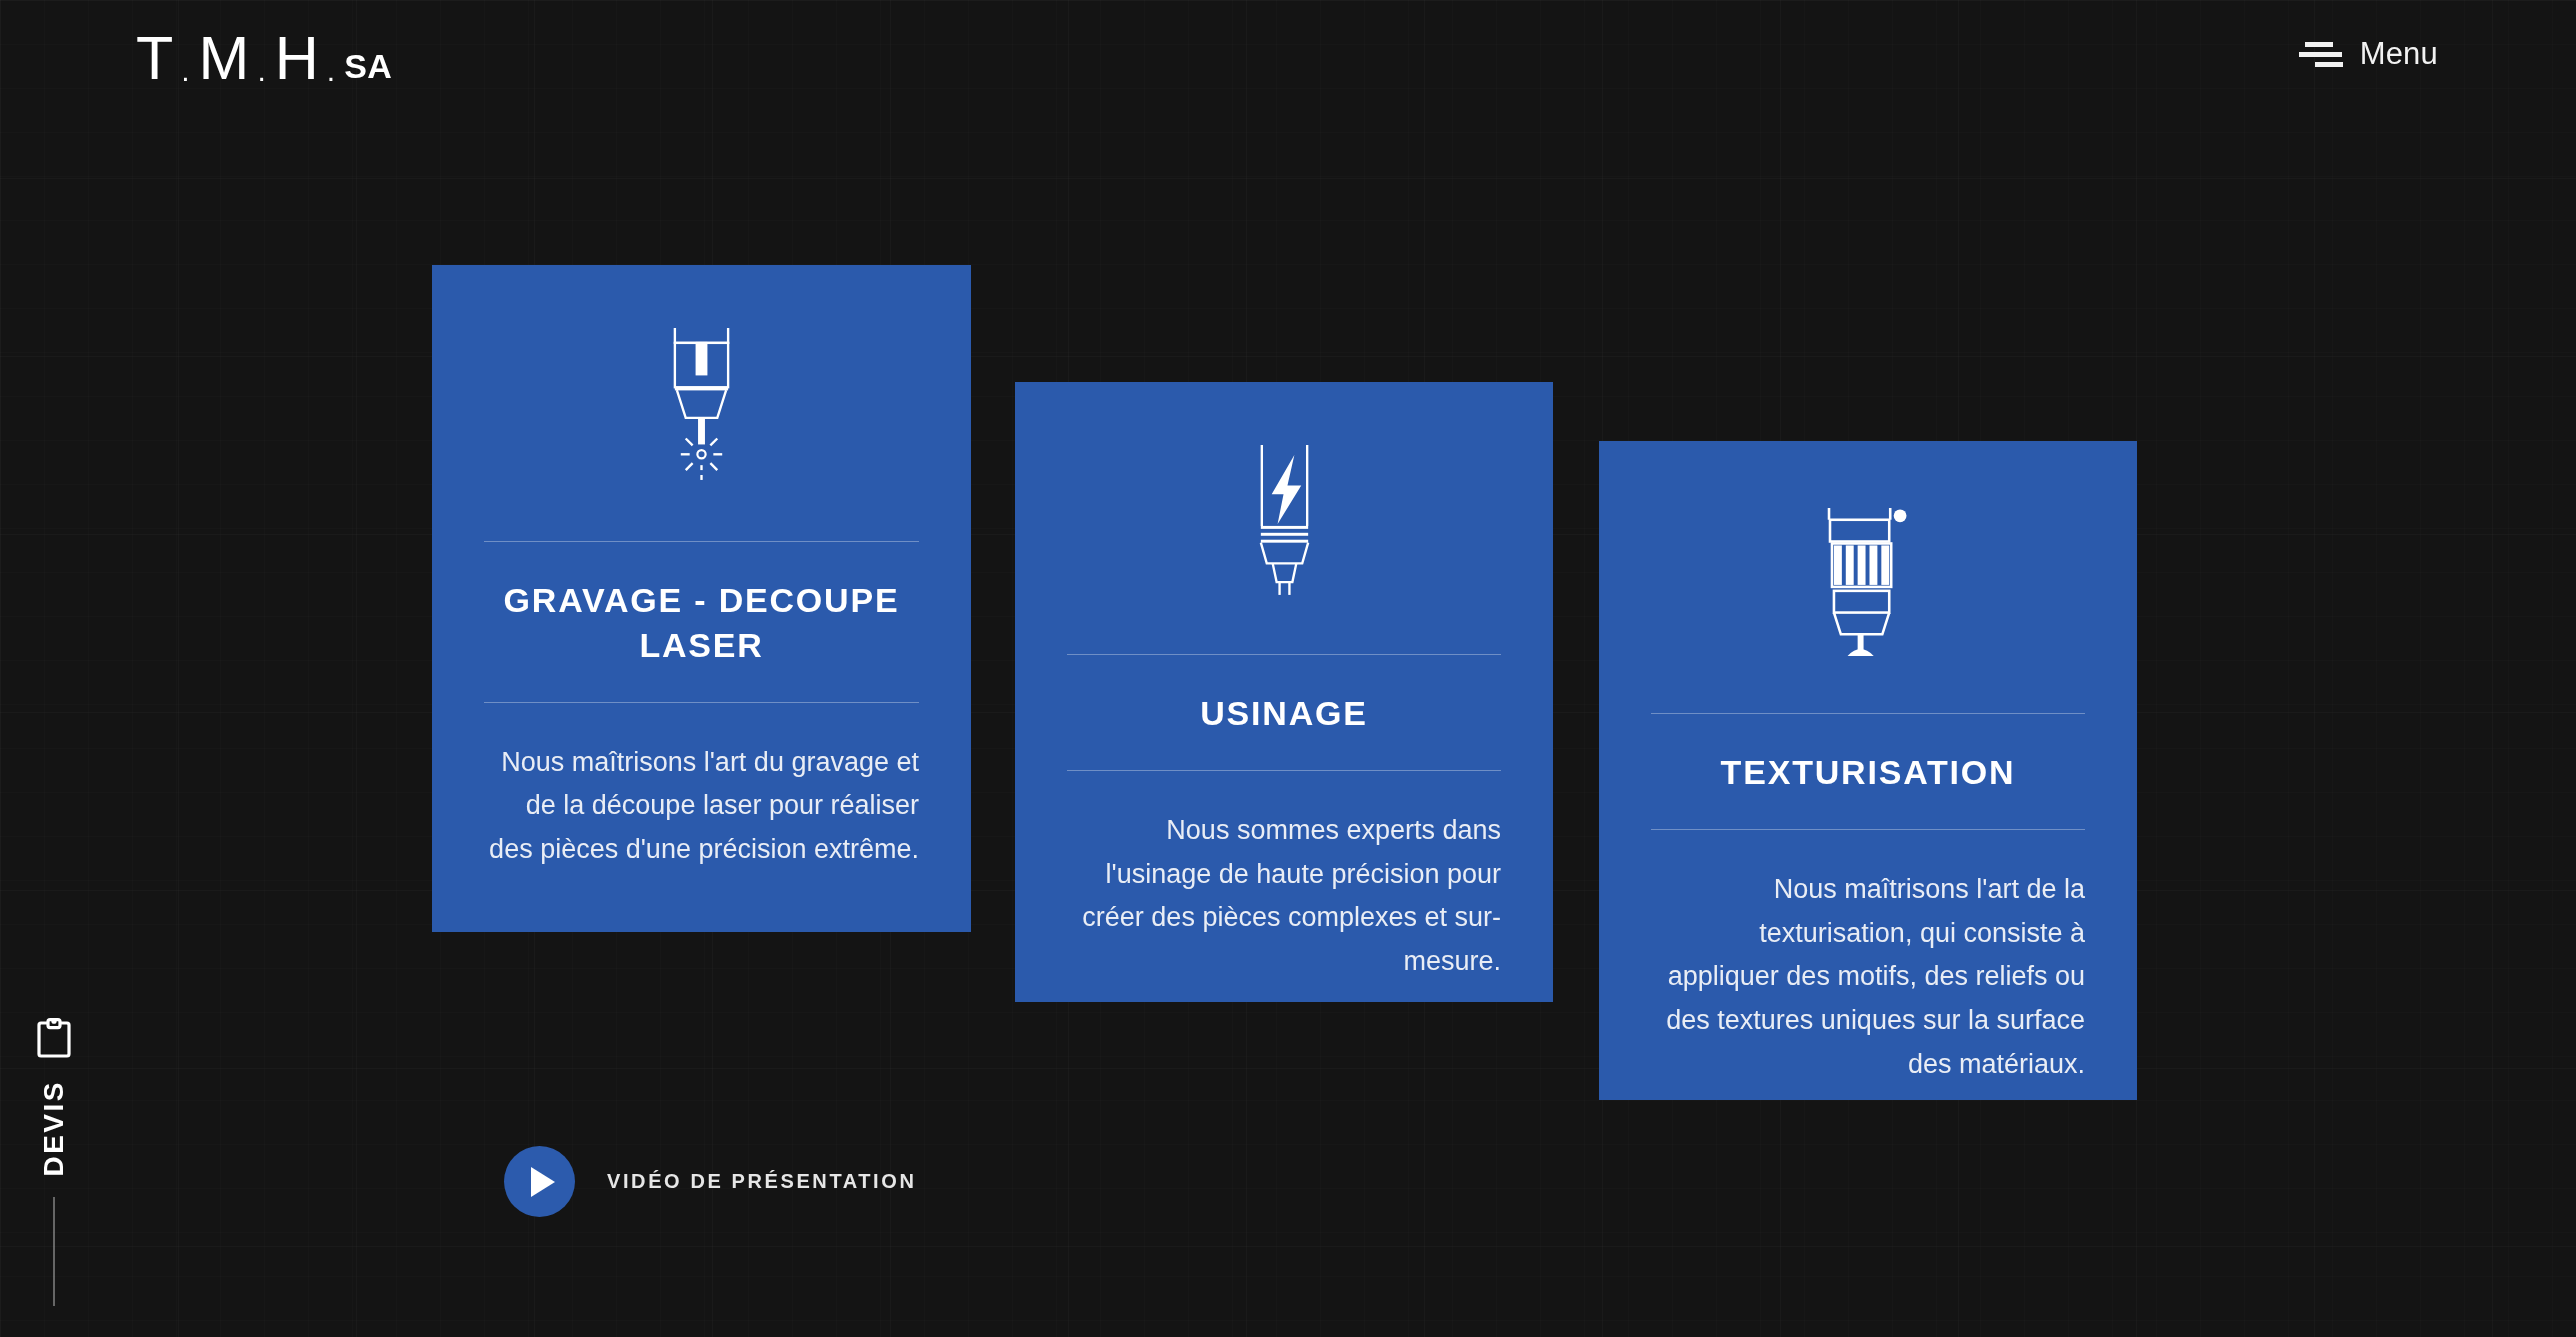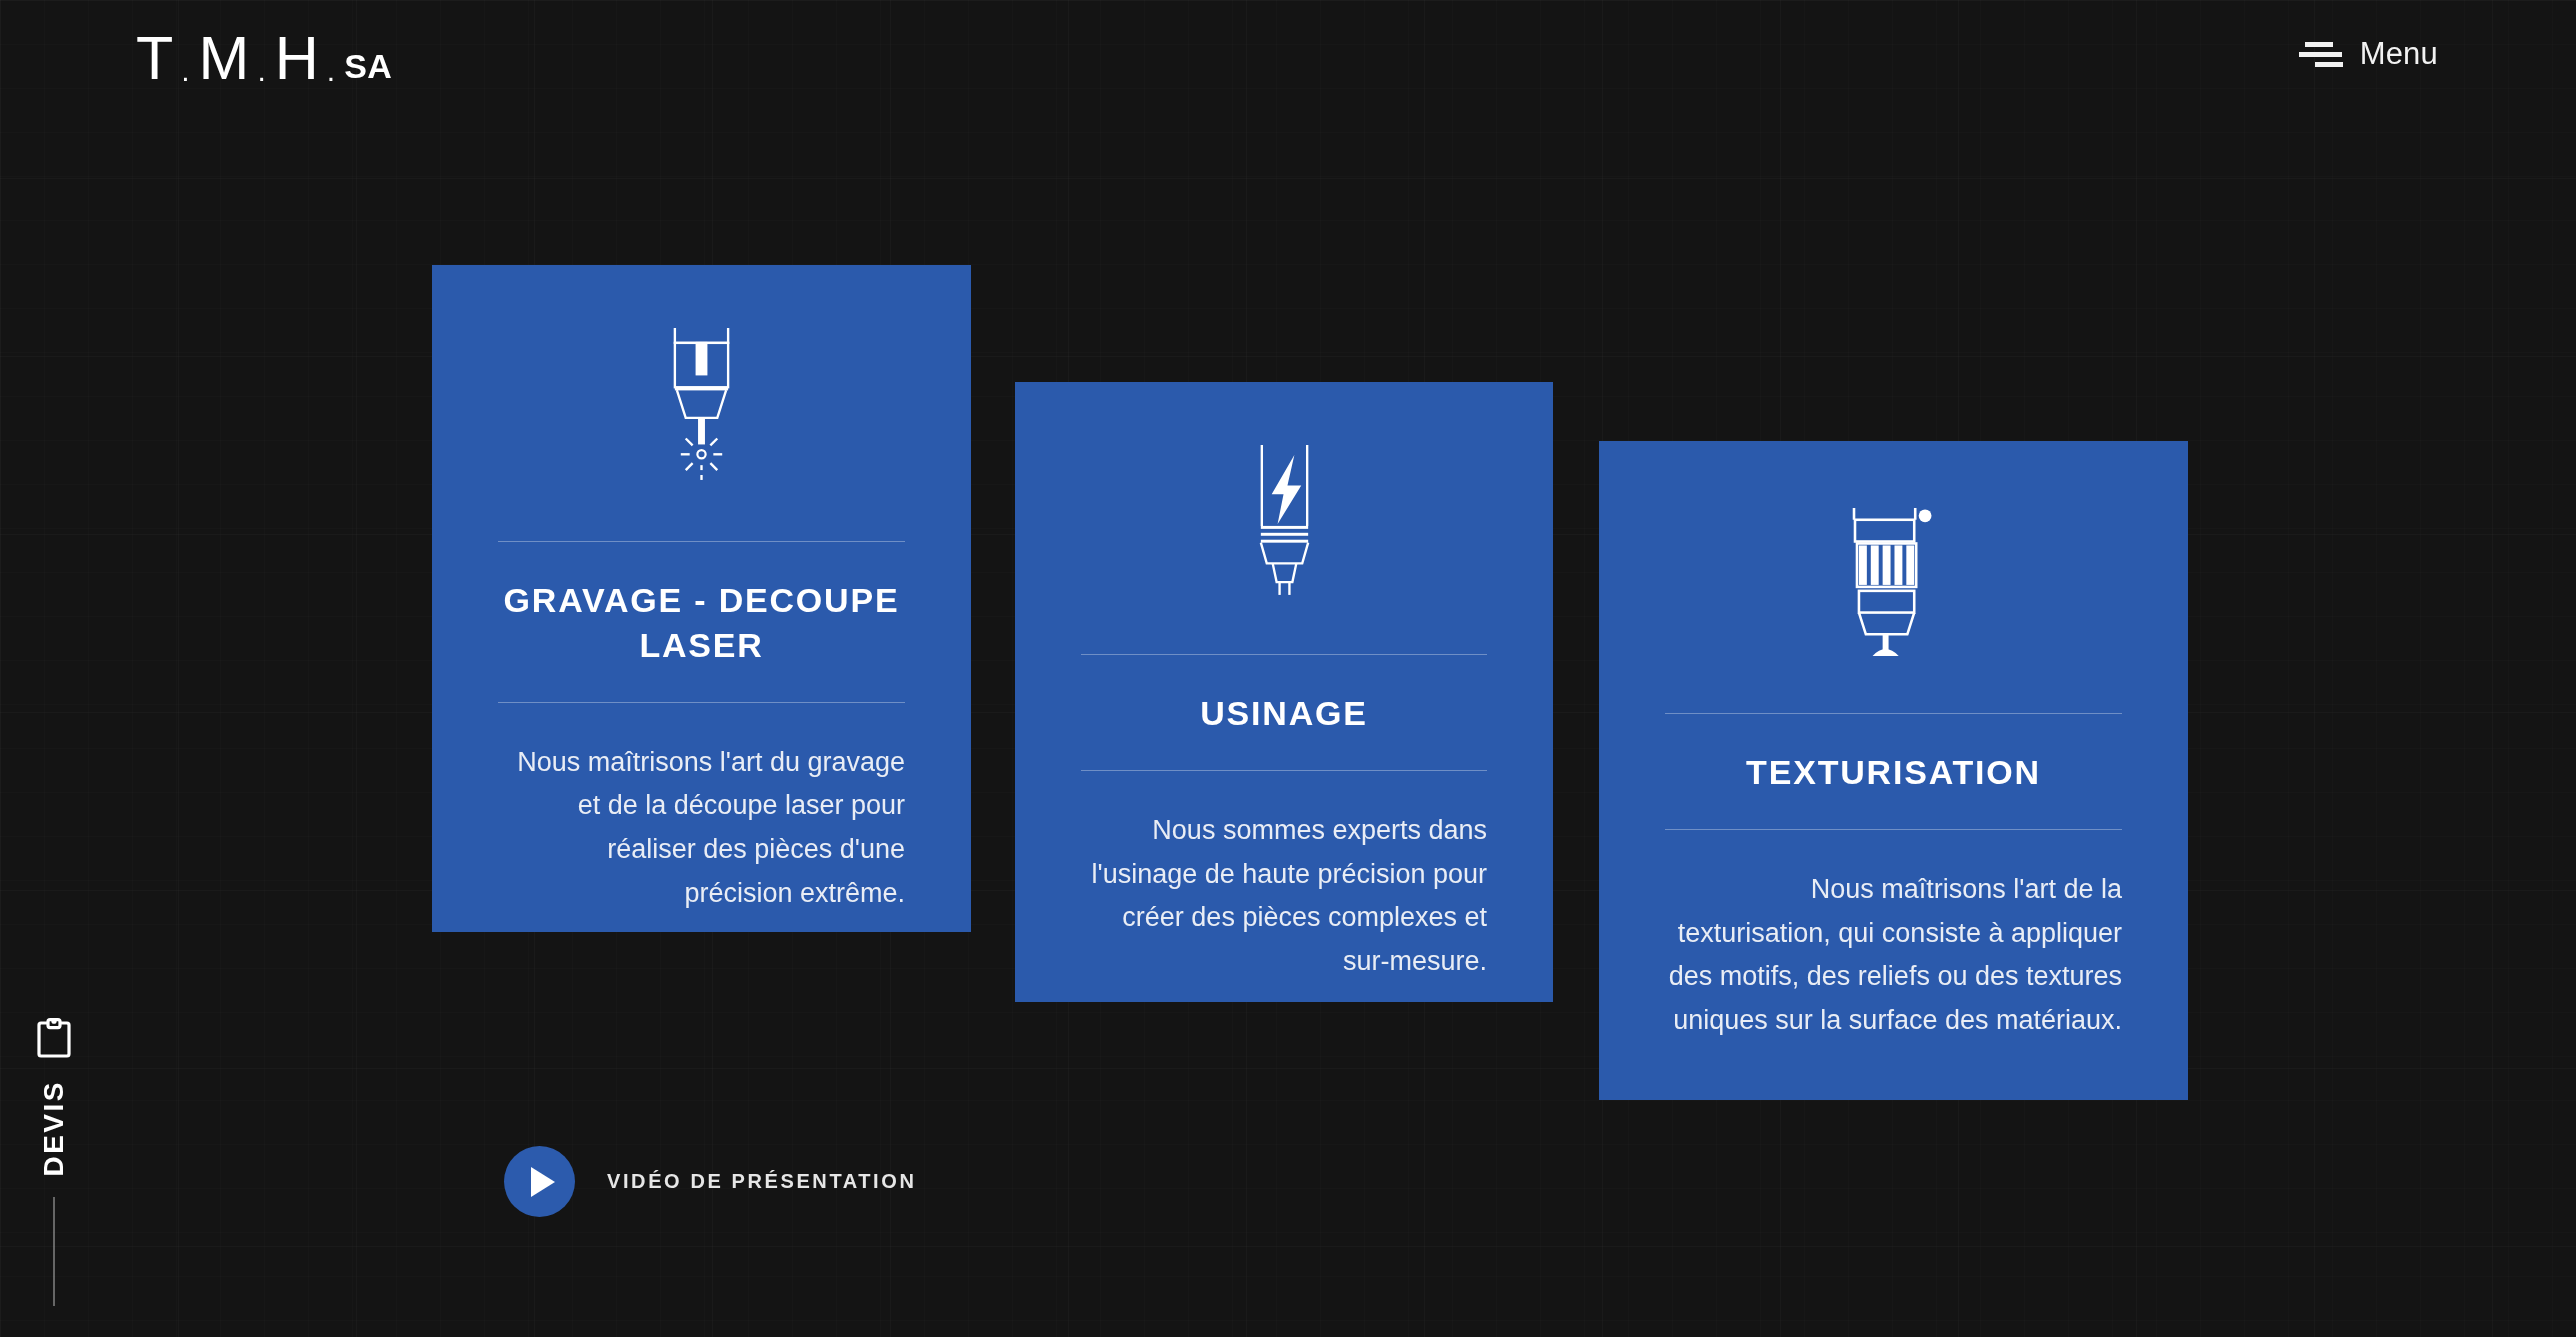--- a/index.html
+++ b/index.html
@@ -90,21 +90,21 @@
     transform:rotate(180deg);
     white-space:nowrap;
   }
   .devis-line { margin-top:20px; width:2px; height:109px; background:rgba(255,255,255,0.35); }
 
   
   .card {
     position:absolute;
     background:#2b5aac;
     display:flex; flex-direction:column; align-items:center;
-    padding:0 66px;
+    padding:0 52px;
   }
   .card-icon { display:flex; align-items:center; justify-content:center; }
   .card-icon svg { display:block; }
   .card-title {
     color:#ffffff;
     font-size:34px;
     font-weight:700;
     letter-spacing:1.8px;
     text-align:center;
     line-height:1.32;
@@ -133,21 +133,21 @@
 
   
   #card-usinage { left:1015px; top:382px; width:538px; height:620px; }
   #card-usinage .card-icon  { margin-top:61px; }
   #card-usinage .card-rule  { margin-top:57px; }
   #card-usinage .card-title { margin-top:36px; }
   #card-usinage .card-rule2 { margin-top:34px; }
   #card-usinage .card-desc  { margin-top:38px; }
 
   
-  #card-texturisation { left:1599px; top:441px; width:589px; height:659px; }
+  #card-texturisation { left:1599px; top:441px; width:538px; height:659px; }
   #card-texturisation .card-icon  { margin-top:61px; }
   #card-texturisation .card-rule  { margin-top:57px; }
   #card-texturisation .card-title { margin-top:36px; }
   #card-texturisation .card-rule2 { margin-top:34px; }
   #card-texturisation .card-desc  { margin-top:38px; }
 
   
   .video-cta {
     position:absolute; left:504px; top:1146px;
     display:flex; align-items:center; gap:32px;

